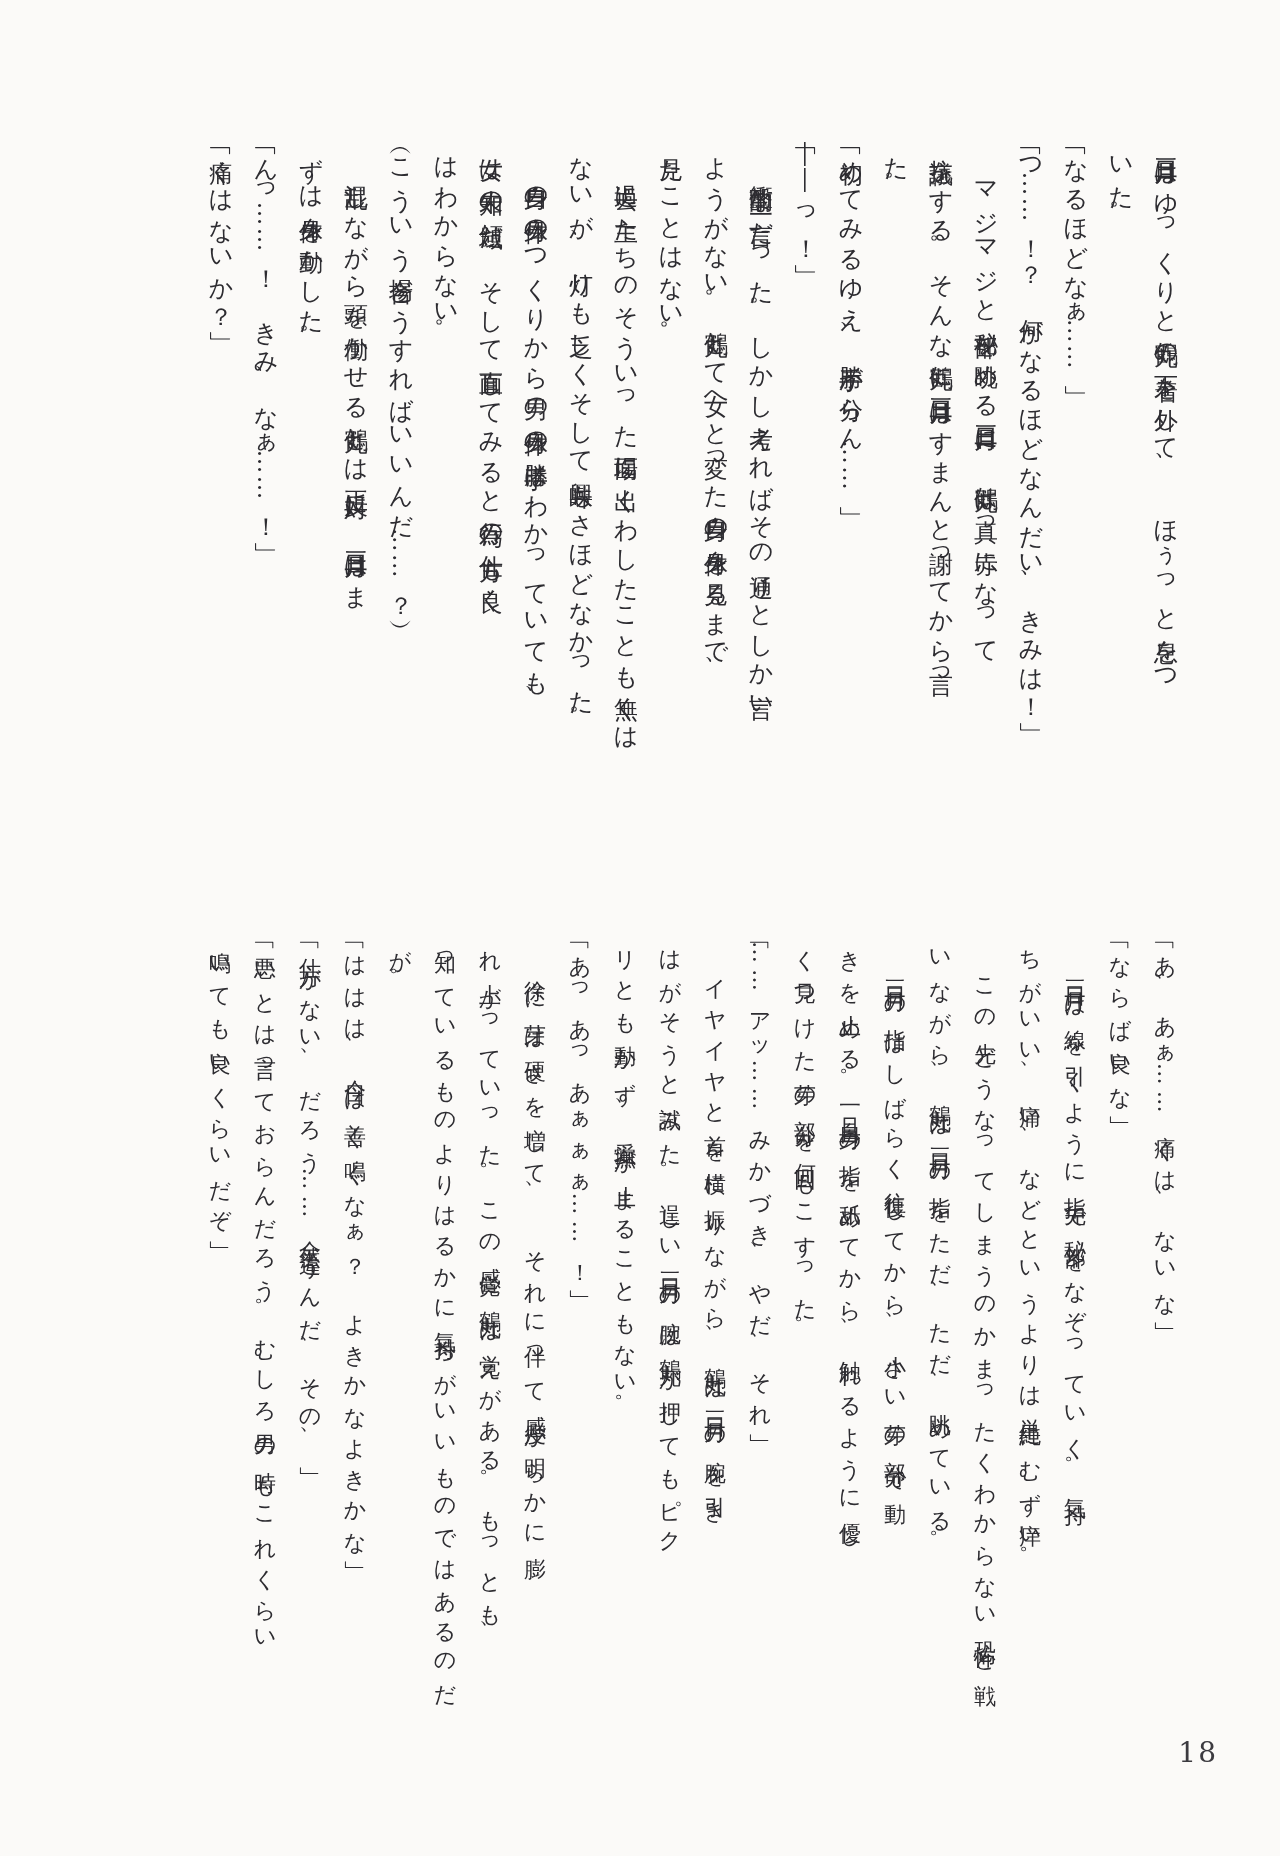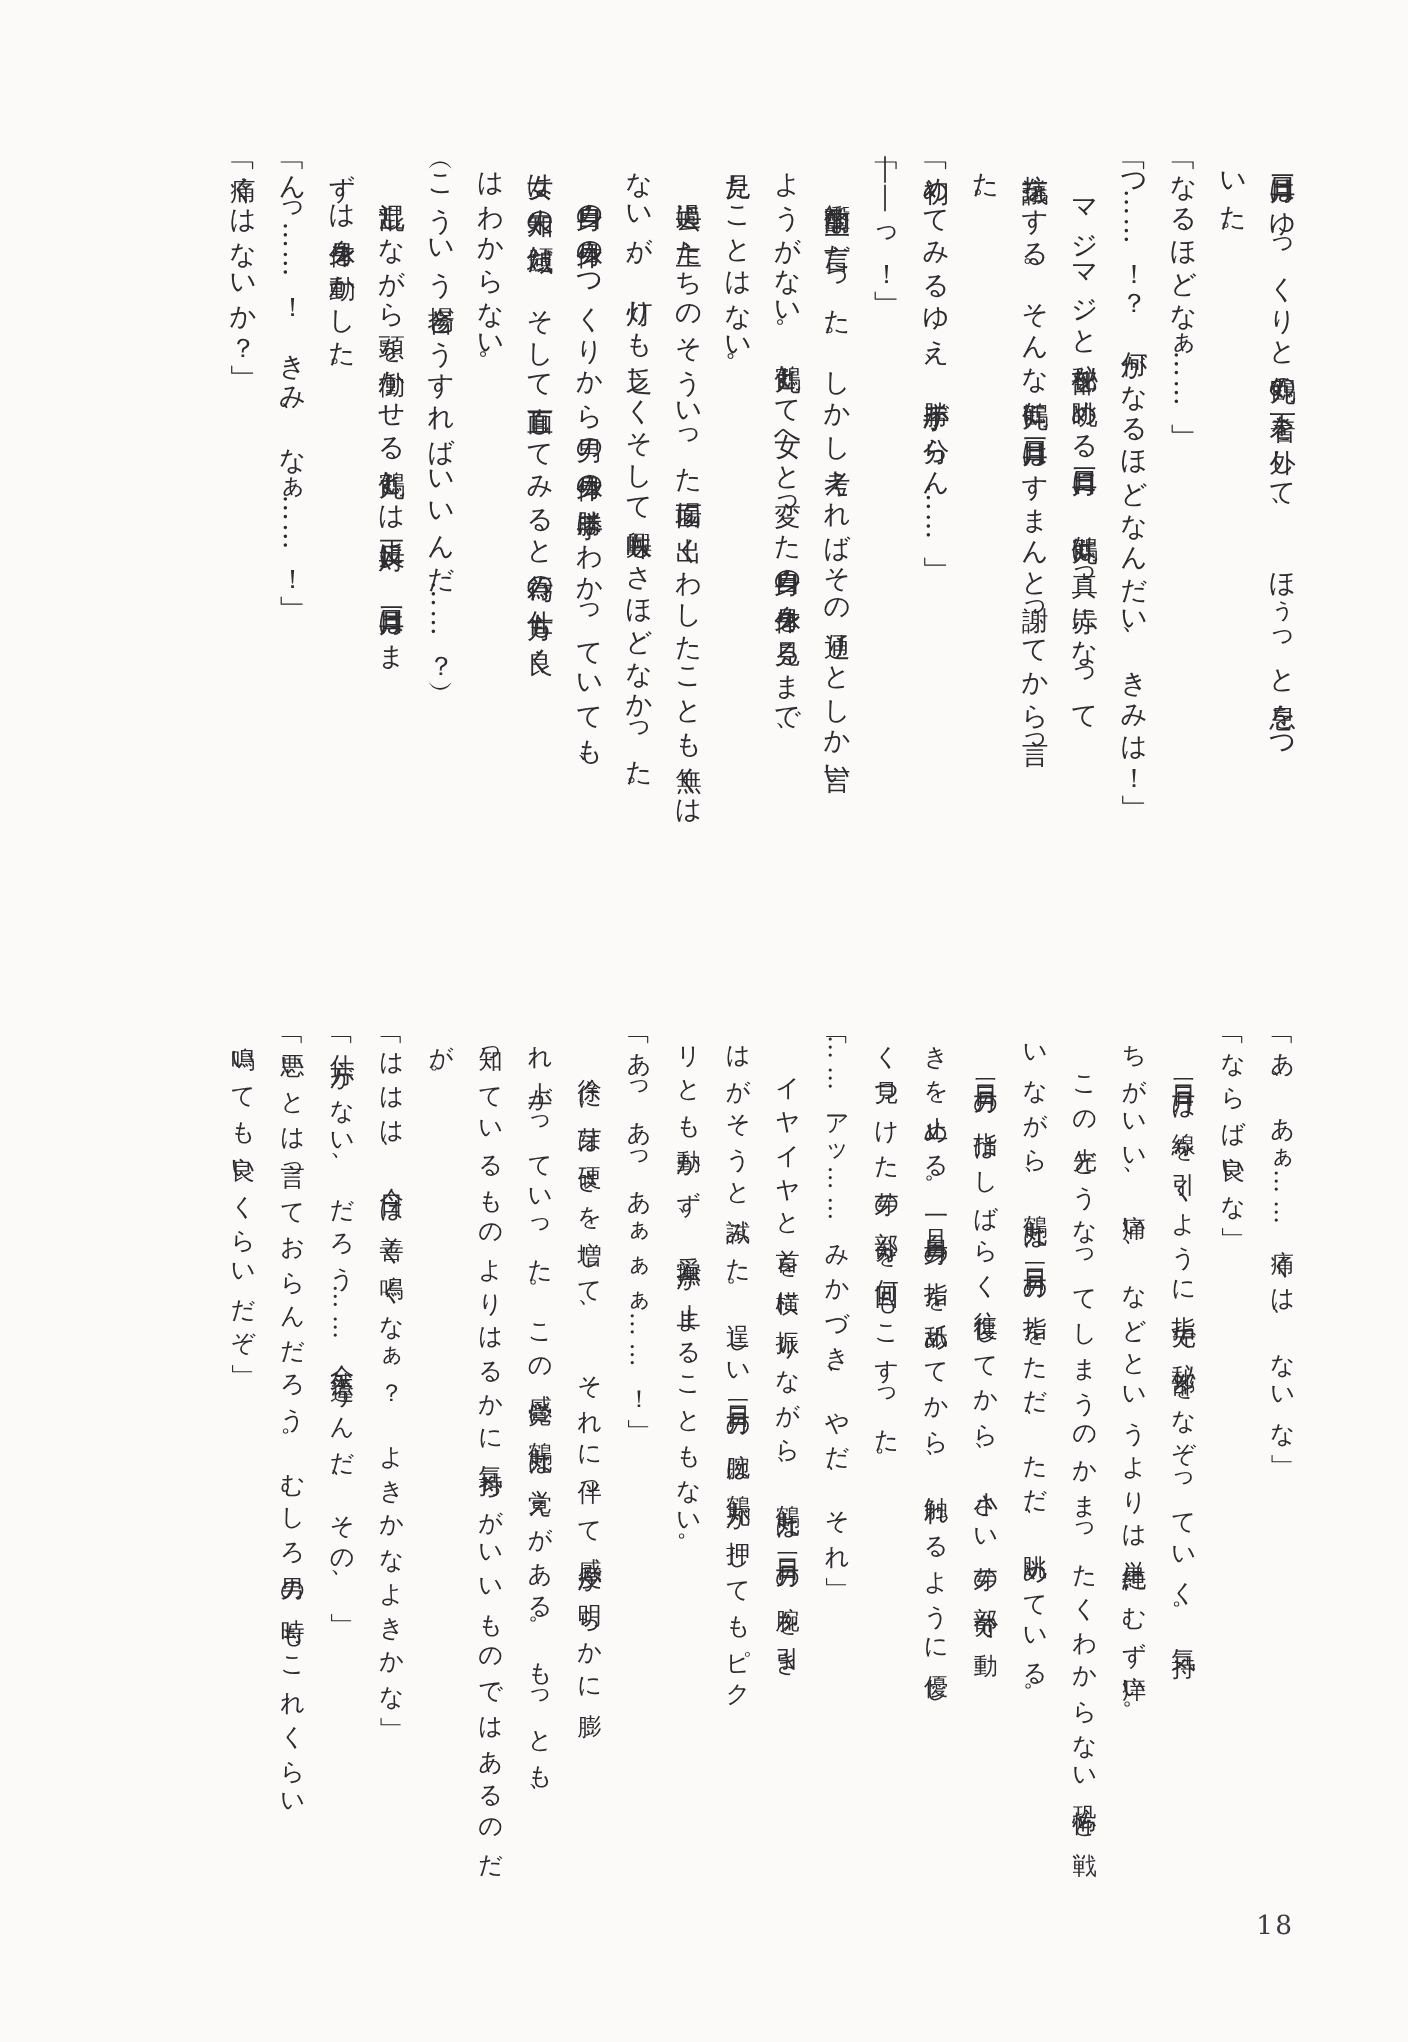--- a/index.html
+++ b/index.html
@@ -38,22 +38,22 @@
     top: 935px;
     height: 760px;
     font-size: 22px;
     letter-spacing: 6px;
   }
   .page-number {
     position: absolute;
     left: 1142px;
     top: 1736px;
     width: 76px;
-    text-align: left;
-    font-size: 24px;
+    text-align: right;
+    font-size: 28px;
     color: #3c3b40;
     letter-spacing: 2px;
   }
 </style>
 </head>
 <body>
 
 <div class="page" style="background: rgb(251, 250, 248); color: rgb(45, 44, 49);">
   <div class="tier" id="tier-top">
       <p class="line">三日月はゆっくりと鶴丸の下着を外して、　ほぅっと息をつ</p>

